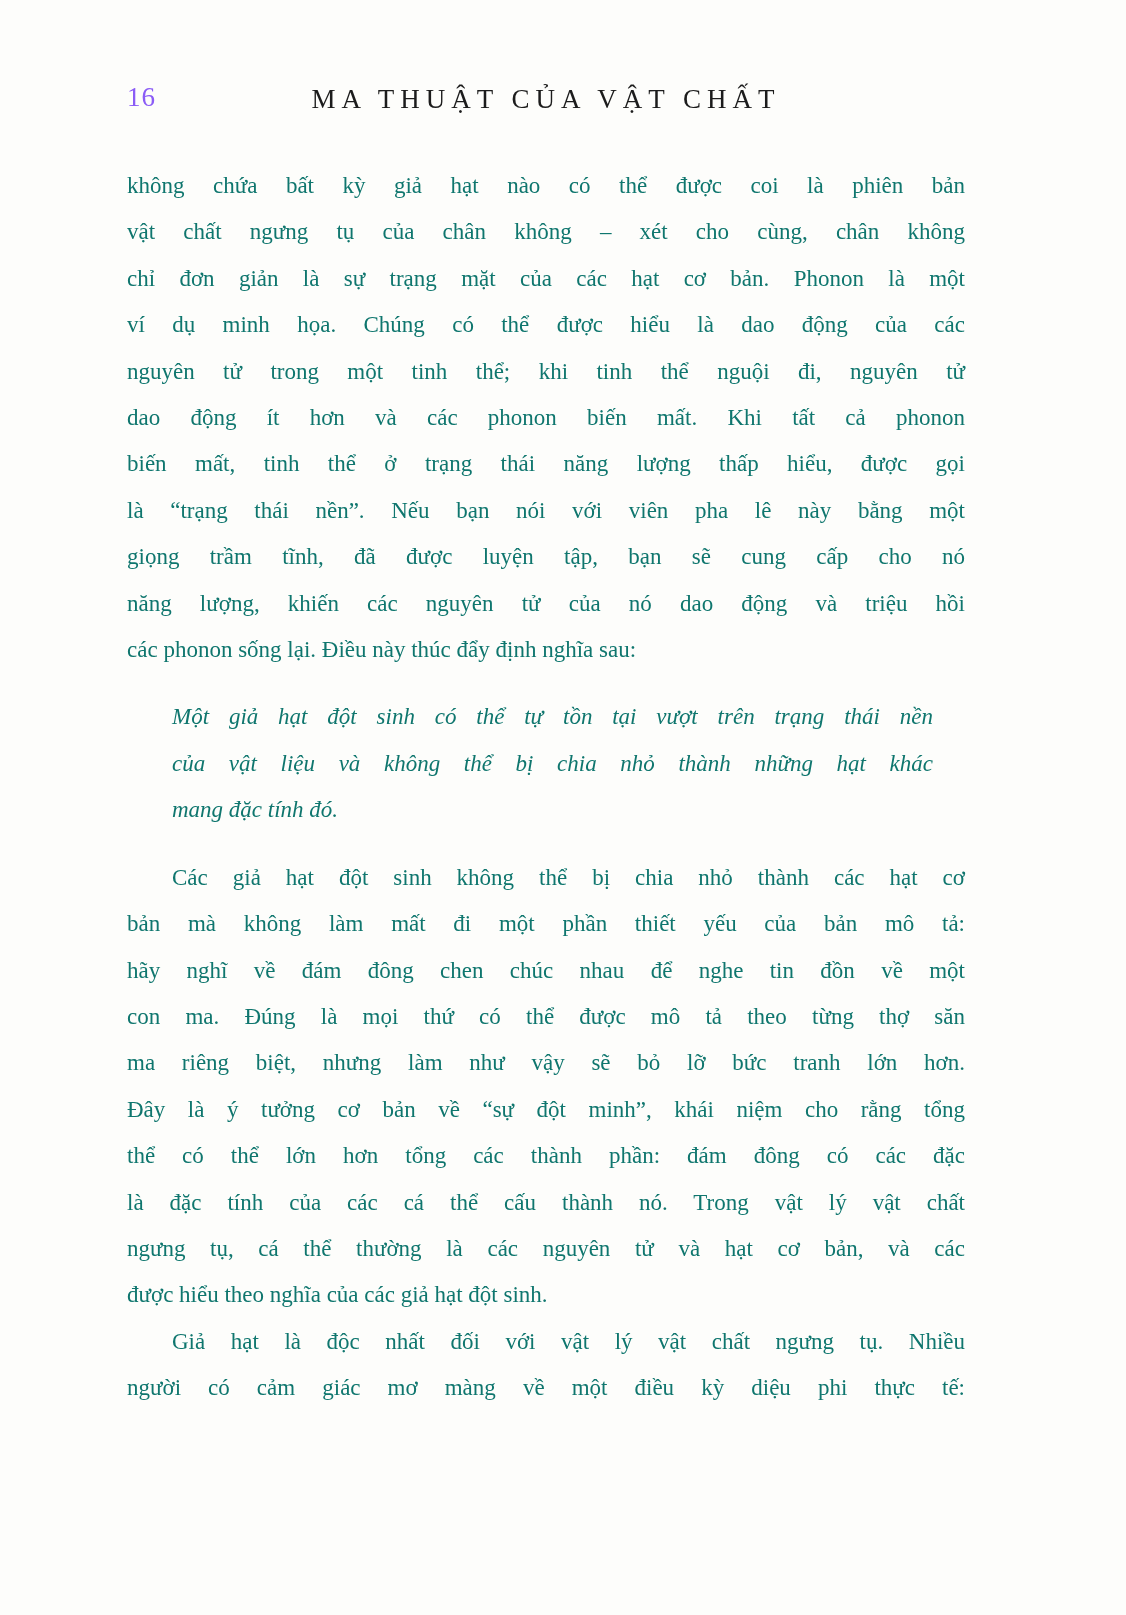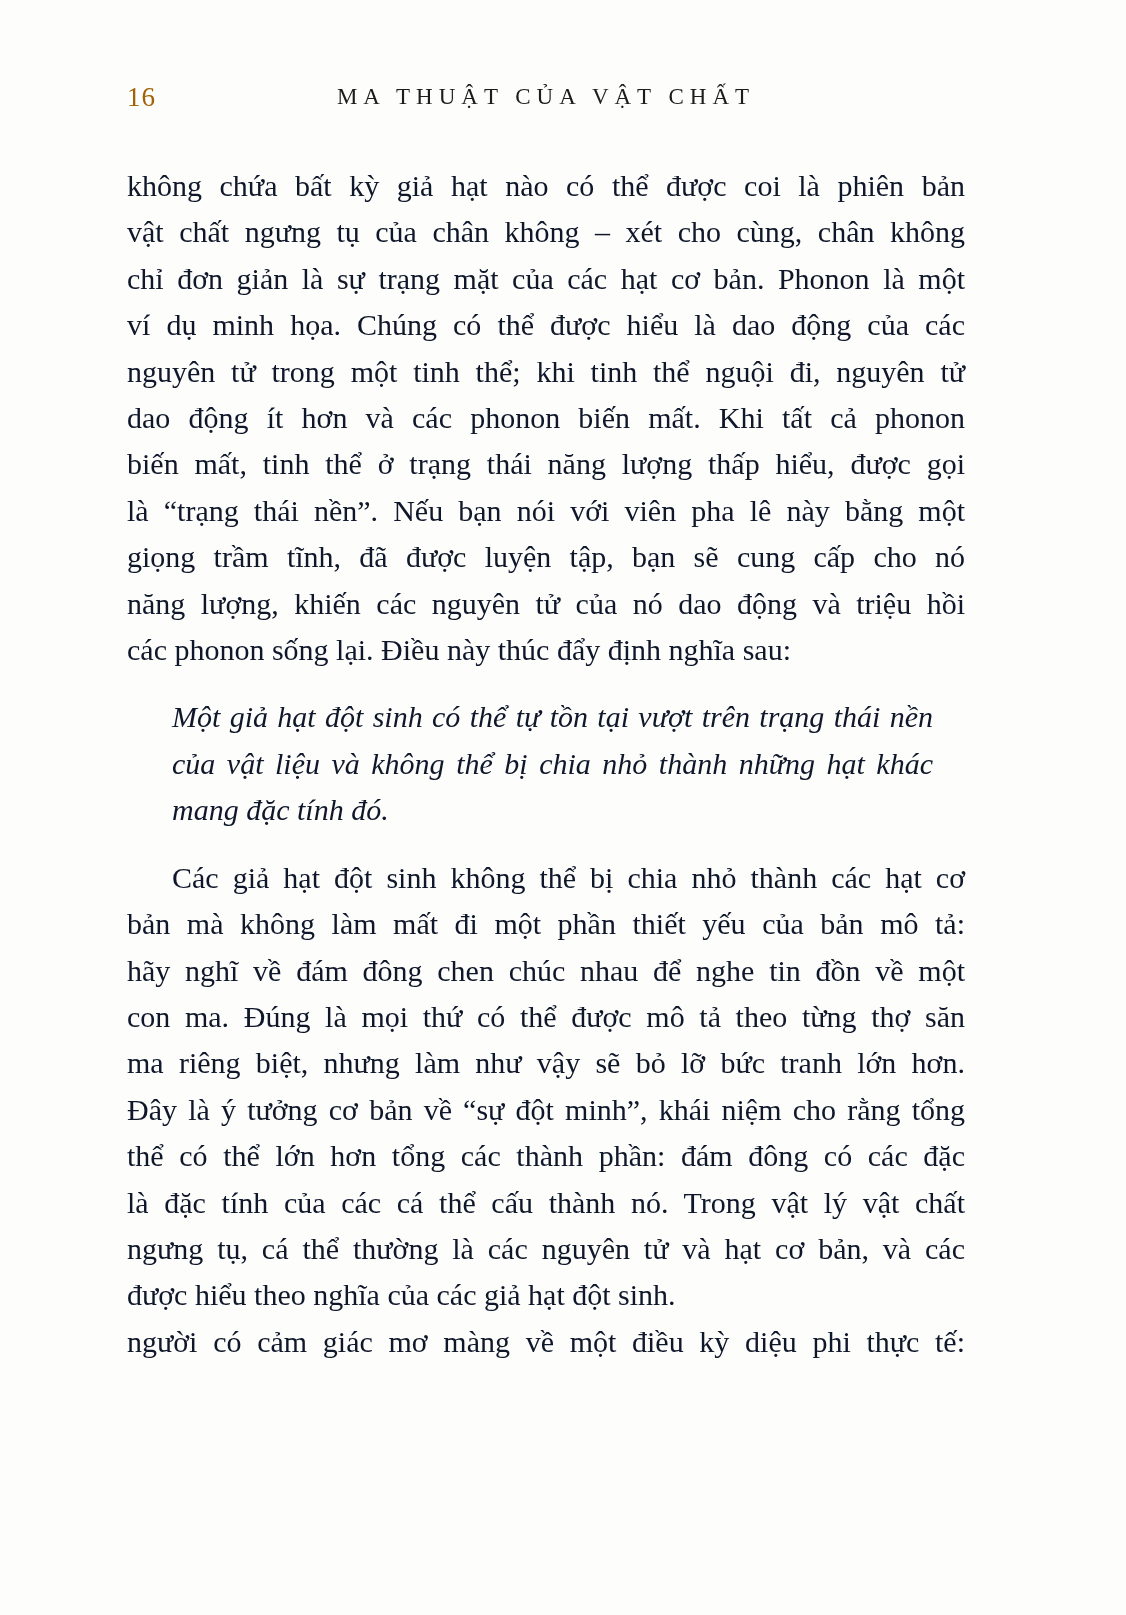--- a/index.html
+++ b/index.html
@@ -24,55 +24,55 @@
     left: 127px;
     right: 161px;
     height: 32px;
   }
   .page-number {
     position: absolute;
     left: 0;
     top: 0;
     font-size: 27px;
     letter-spacing: 1px;
-    color: #a16207;
+    color: #8b5cf6;
   }
   .running-title {
     position: absolute;
     left: 0;
     right: 0;
     top: 2px;
     text-align: center;
-    font-size: 23px;
+    font-size: 27px;
     letter-spacing: 6px;
     color: #1c1c1c;
     white-space: nowrap;
   }
   .body-text {
     position: absolute;
     top: 163px;
     left: 127px;
     width: 838px;
   }
   .block {
     margin: 0;
   }
   .block.quote {
     margin: 21px 0 21px 0;
     padding-left: 45px;
     padding-right: 32px;
     font-style: italic;
   }
   .line {
-    font-size: 30px;
+    font-size: 23px;
     line-height: 46.4px;
     text-align: justify;
     text-align-last: justify;
     white-space: normal;
-    color: #0f172a;
+    color: #0f766e;
   }
   .line.last {
     text-align-last: left;
   }
   .line.indent {
     padding-left: 45px;
   }
 </style>
 </head>
 <body>
@@ -108,16 +108,17 @@
         <div class="line">hãy nghĩ về đám đông chen chúc nhau để nghe tin đồn về một</div>
         <div class="line">con ma. Đúng là mọi thứ có thể được mô tả theo từng thợ săn</div>
         <div class="line">ma riêng biệt, nhưng làm như vậy sẽ bỏ lỡ bức tranh lớn hơn.</div>
         <div class="line">Đây là ý tưởng cơ bản về “sự đột minh”, khái niệm cho rằng tổng</div>
         <div class="line">thể có thể lớn hơn tổng các thành phần: đám đông có các đặc</div>
         <div class="line">là đặc tính của các cá thể cấu thành nó. Trong vật lý vật chất</div>
         <div class="line">ngưng tụ, cá thể thường là các nguyên tử và hạt cơ bản, và các</div>
         <div class="line last">được hiểu theo nghĩa của các giả hạt đột sinh.</div>
       </div>
       <div class="block paragraph">
+        <div class="line indent">Giả hạt là độc nhất đối với vật lý vật chất ngưng tụ. Nhiều</div>
         <div class="line">người có cảm giác mơ màng về một điều kỳ diệu phi thực tế:</div>
       </div>
     </main>
 </div>
 
 </body></html>

